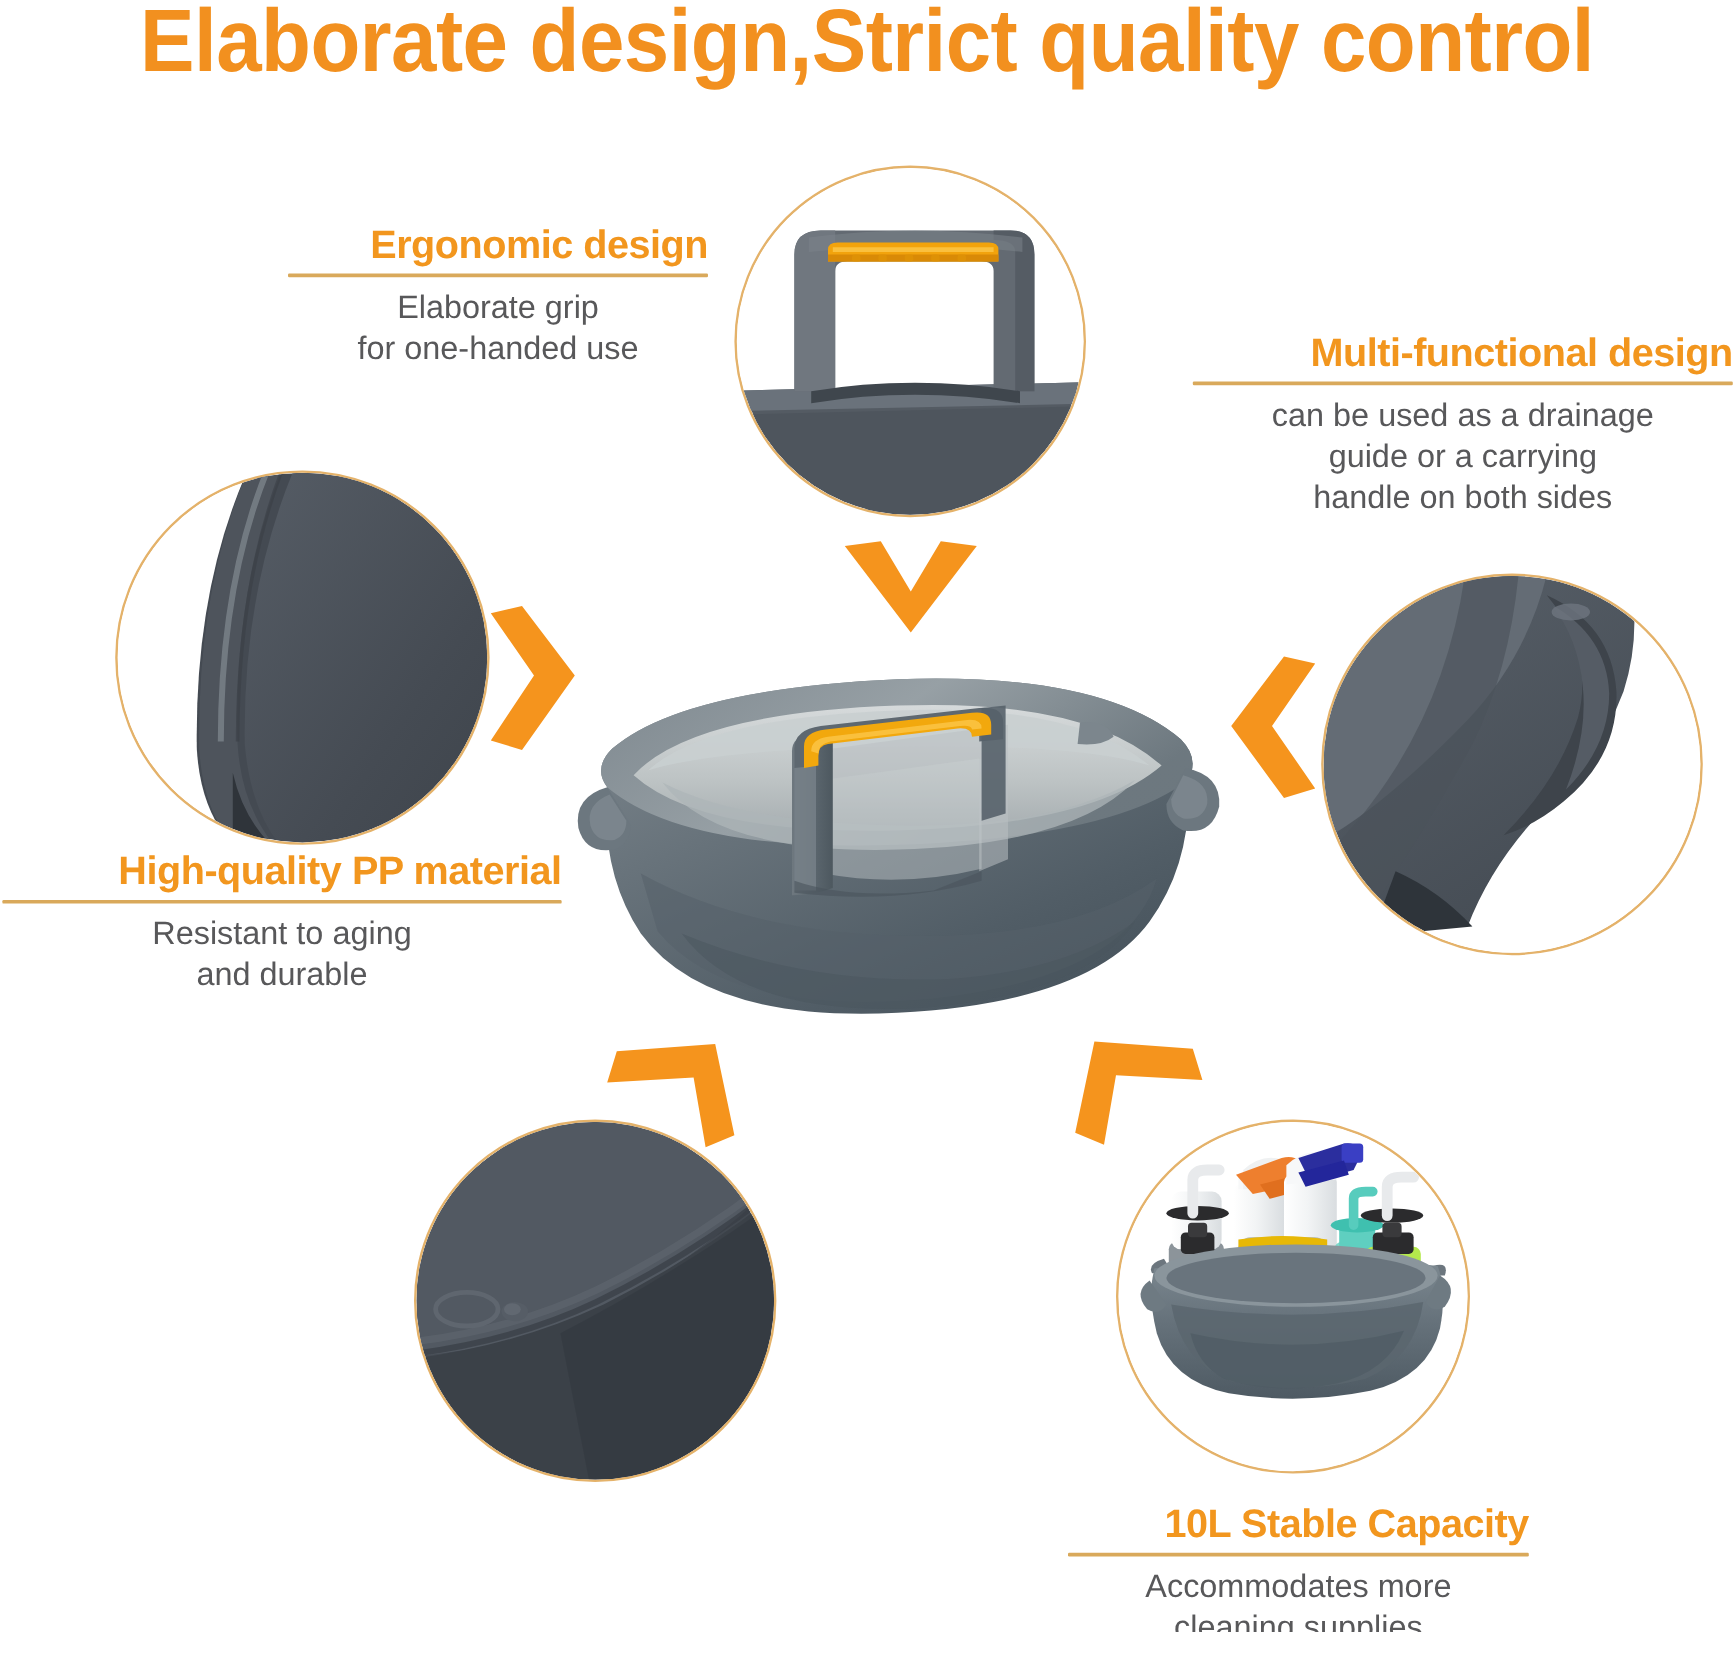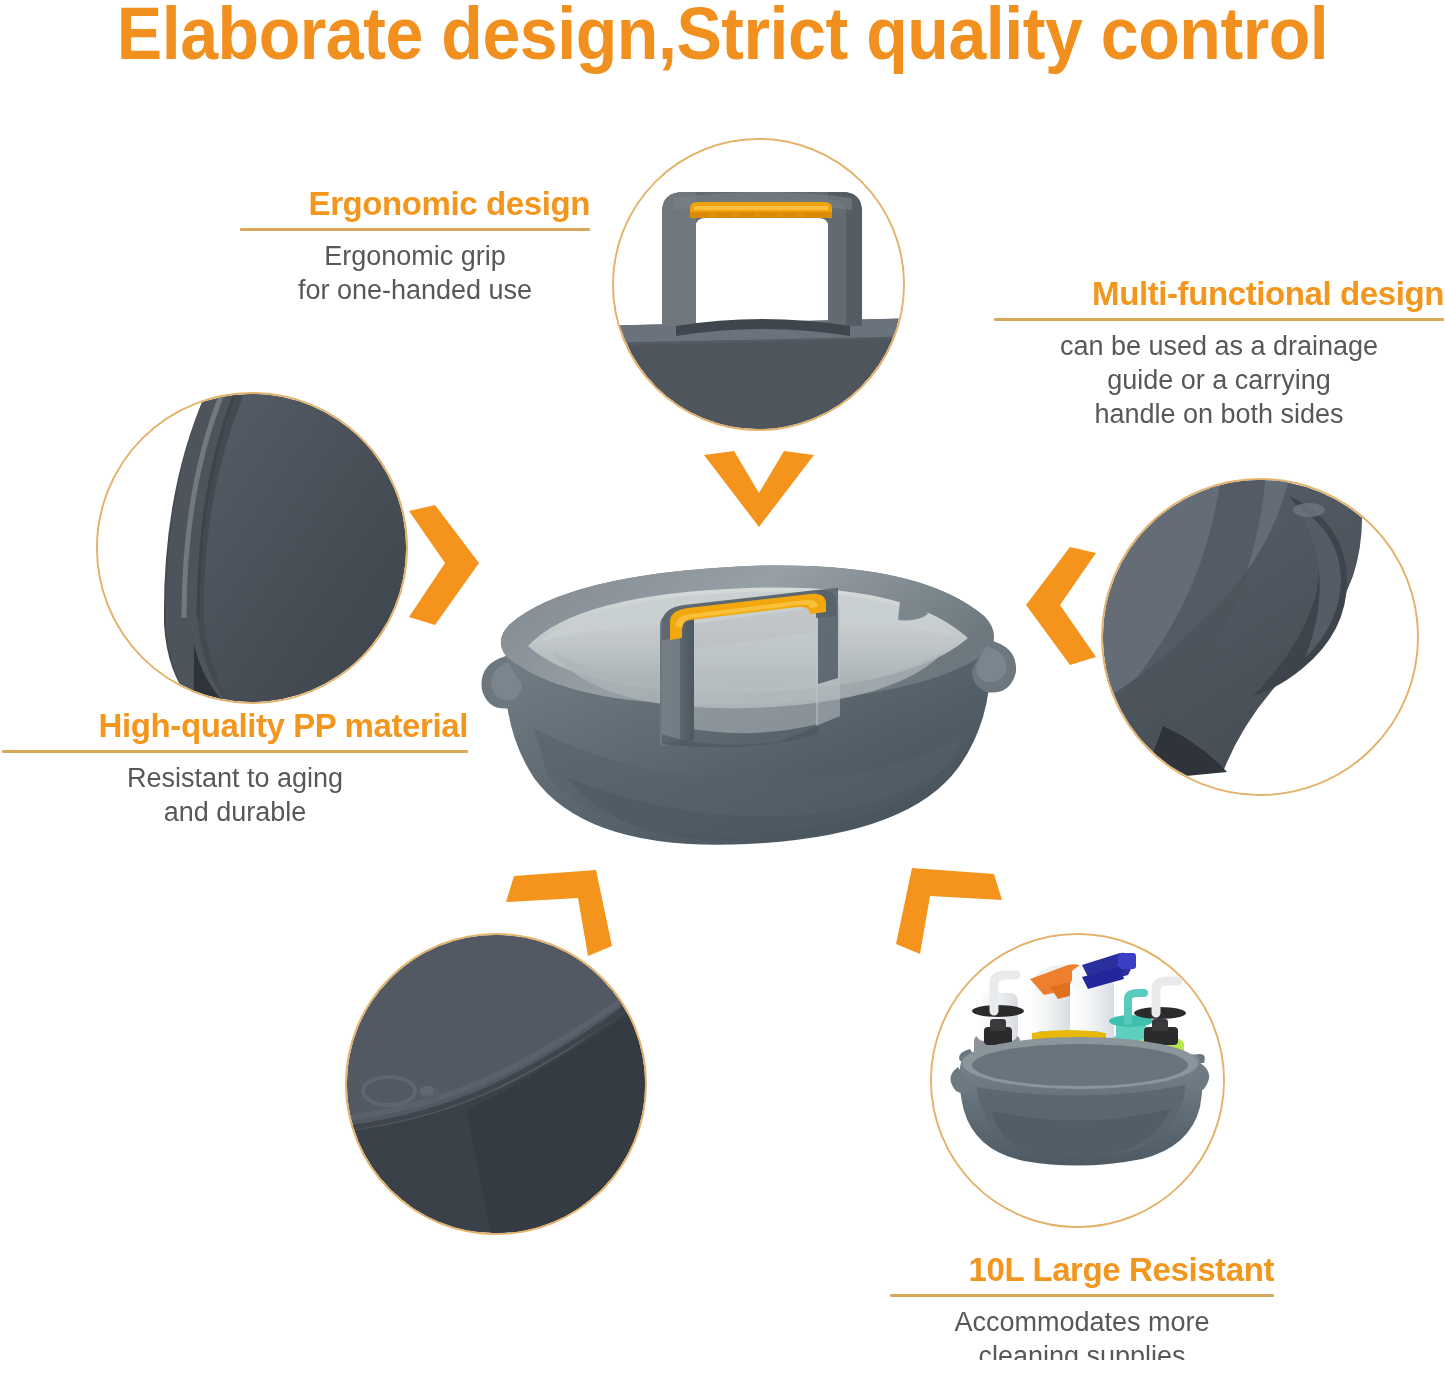--- a/index.html
+++ b/index.html
@@ -398,40 +398,40 @@
 
   <div class="chev" style="left:890px; top:866px;">
     <svg width="118" height="92" viewBox="0 0 118 92">
       <path d="M 112 34 L 104 8 L 22 2 L 6 78 L 30 88 L 40 30 Z" fill="#F5941D"></path>
     </svg>
   </div>
 
   <div class="feature center" style="left:240px; top:186px; width:350px;">
     <div class="f-head">Ergonomic design</div>
     <div class="f-rule"></div>
-    <div class="f-sub">Ergonomic grip
+    <div class="f-sub">Elaborate grip
 for one-handed use</div>
   </div>
 
   <div class="feature center" style="left:2px; top:708px; width:466px;">
     <div class="f-head">High-quality PP material</div>
     <div class="f-rule"></div>
     <div class="f-sub">Resistant to aging
 and durable</div>
   </div>
 
   <div class="feature center" style="left:994px; top:276px; width:450px;">
     <div class="f-head">Multi-functional design</div>
     <div class="f-rule"></div>
     <div class="f-sub">can be used as a drainage
 guide or a carrying
 handle on both sides</div>
   </div>
 
 
   <div class="feature center" style="left:890px; top:1252px; width:384px;">
-    <div class="f-head">10L Large Resistant</div>
+    <div class="f-head">10L Stable Capacity</div>
     <div class="f-rule"></div>
     <div class="f-sub">Accommodates more
 cleaning supplies</div>
   </div>
 
 </div>
 
 </body></html>

